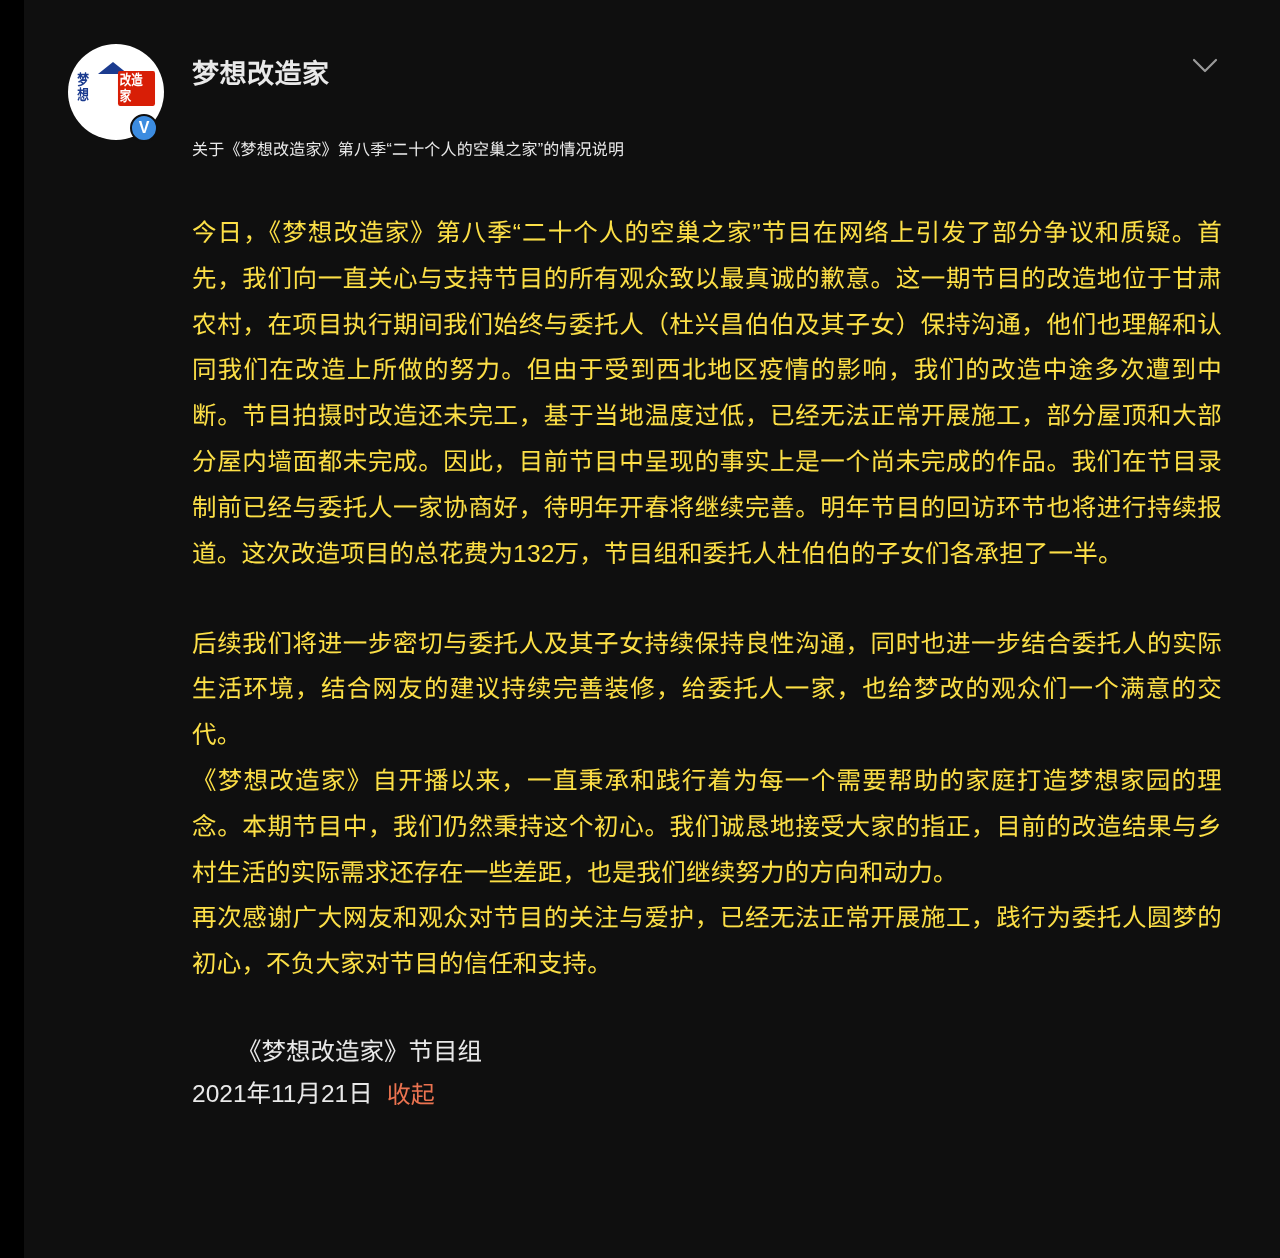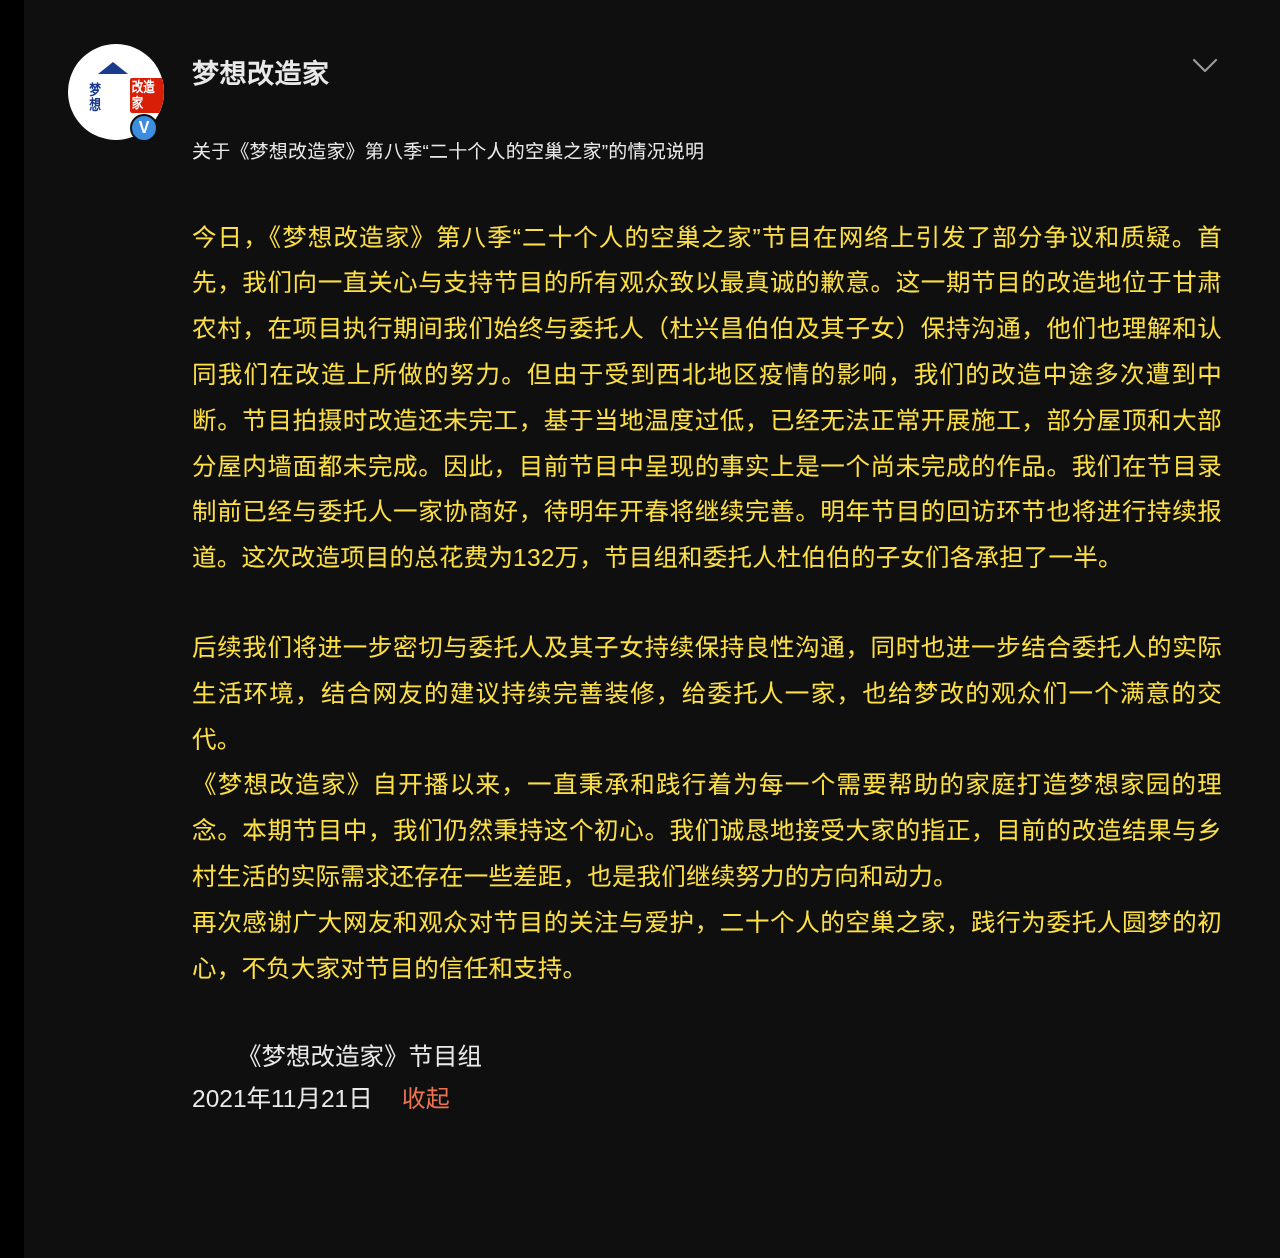--- a/index.html
+++ b/index.html
@@ -59,23 +59,22 @@
     overflow: hidden;
     position: relative;
   }
   .avatar .logo-row {
     position: absolute;
     left: 8px;
     top: 30px;
     width: 80px;
     height: 36px;
     display: flex;
-    align-items: flex-end;
+    align-items: flex-start;
     gap: 18px;
-    margin-left: 12px;
   }
   .avatar .logo-left {
     font-size: 13px;
     font-weight: bold;
     color: #1b3b8f;
     line-height: 1;
     letter-spacing: -1px;
     transform: scale(0.9, 1.15);
   }
   .avatar .logo-box {
@@ -144,21 +143,21 @@
     width: 34px;
     height: 34px;
   }
   .chevron svg { display: block; }
   
   .content {
     padding-left: 138px;
     padding-right: 28px;
   }
   .title-line {
-    font-size: 19px;
+    font-size: 16px;
     line-height: 1.5;
     color: #e9e9e9;
     letter-spacing: 0.2px;
   }
   .para {
     font-size: 24.5px;
     line-height: 1.87;
     color: #fde047;
     letter-spacing: 0.2px;
     text-align: justify;
@@ -170,22 +169,22 @@
     font-size: 24.5px;
     line-height: 1.72;
     color: #e9e9e9;
     margin-left: 45px;
   }
   .date-row {
     font-size: 24.5px;
     line-height: 1.72;
     color: #e9e9e9;
     display: flex;
-    align-items: flex-start;
-    gap: 29px;
+    align-items: flex-end;
+    gap: 14px;
   }
   .collapse-link {
     color: #eb7350;
     font-size: 24px;
     cursor: pointer;
   }
 </style>
 </head>
 <body>
 
@@ -223,21 +222,21 @@
       <div class="title-line">关于《梦想改造家》第八季“二十个人的空巢之家”的情况说明</div>
 
       <div class="spacer-lg"></div>
 
       <div class="para">今日，《梦想改造家》第八季“二十个人的空巢之家”节目在网络上引发了部分争议和质疑。首先，我们向一直关心与支持节目的所有观众致以最真诚的歉意。这一期节目的改造地位于甘肃农村，在项目执行期间我们始终与委托人（杜兴昌伯伯及其子女）保持沟通，他们也理解和认同我们在改造上所做的努力。但由于受到西北地区疫情的影响，我们的改造中途多次遭到中断。节目拍摄时改造还未完工，基于当地温度过低，已经无法正常开展施工，部分屋顶和大部分屋内墙面都未完成。因此，目前节目中呈现的事实上是一个尚未完成的作品。我们在节目录制前已经与委托人一家协商好，待明年开春将继续完善。明年节目的回访环节也将进行持续报道。这次改造项目的总花费为132万，节目组和委托人杜伯伯的子女们各承担了一半。</div>
 
       <div class="spacer-md"></div>
 
       <div class="para">后续我们将进一步密切与委托人及其子女持续保持良性沟通，同时也进一步结合委托人的实际生活环境，结合网友的建议持续完善装修，给委托人一家，也给梦改的观众们一个满意的交代。</div>
       <div class="para">《梦想改造家》自开播以来，一直秉承和践行着为每一个需要帮助的家庭打造梦想家园的理念。本期节目中，我们仍然秉持这个初心。我们诚恳地接受大家的指正，目前的改造结果与乡村生活的实际需求还存在一些差距，也是我们继续努力的方向和动力。</div>
-      <div class="para">再次感谢广大网友和观众对节目的关注与爱护，二十个人的空巢之家，践行为委托人圆梦的初心，不负大家对节目的信任和支持。</div>
+      <div class="para">再次感谢广大网友和观众对节目的关注与爱护，已经无法正常开展施工，践行为委托人圆梦的初心，不负大家对节目的信任和支持。</div>
 
       <div class="spacer-md"></div>
 
       <div class="signature">《梦想改造家》节目组</div>
       <div class="date-row">
         <span>2021年11月21日</span>
         <span class="collapse-link">收起</span>
       </div>
     </div>
 

